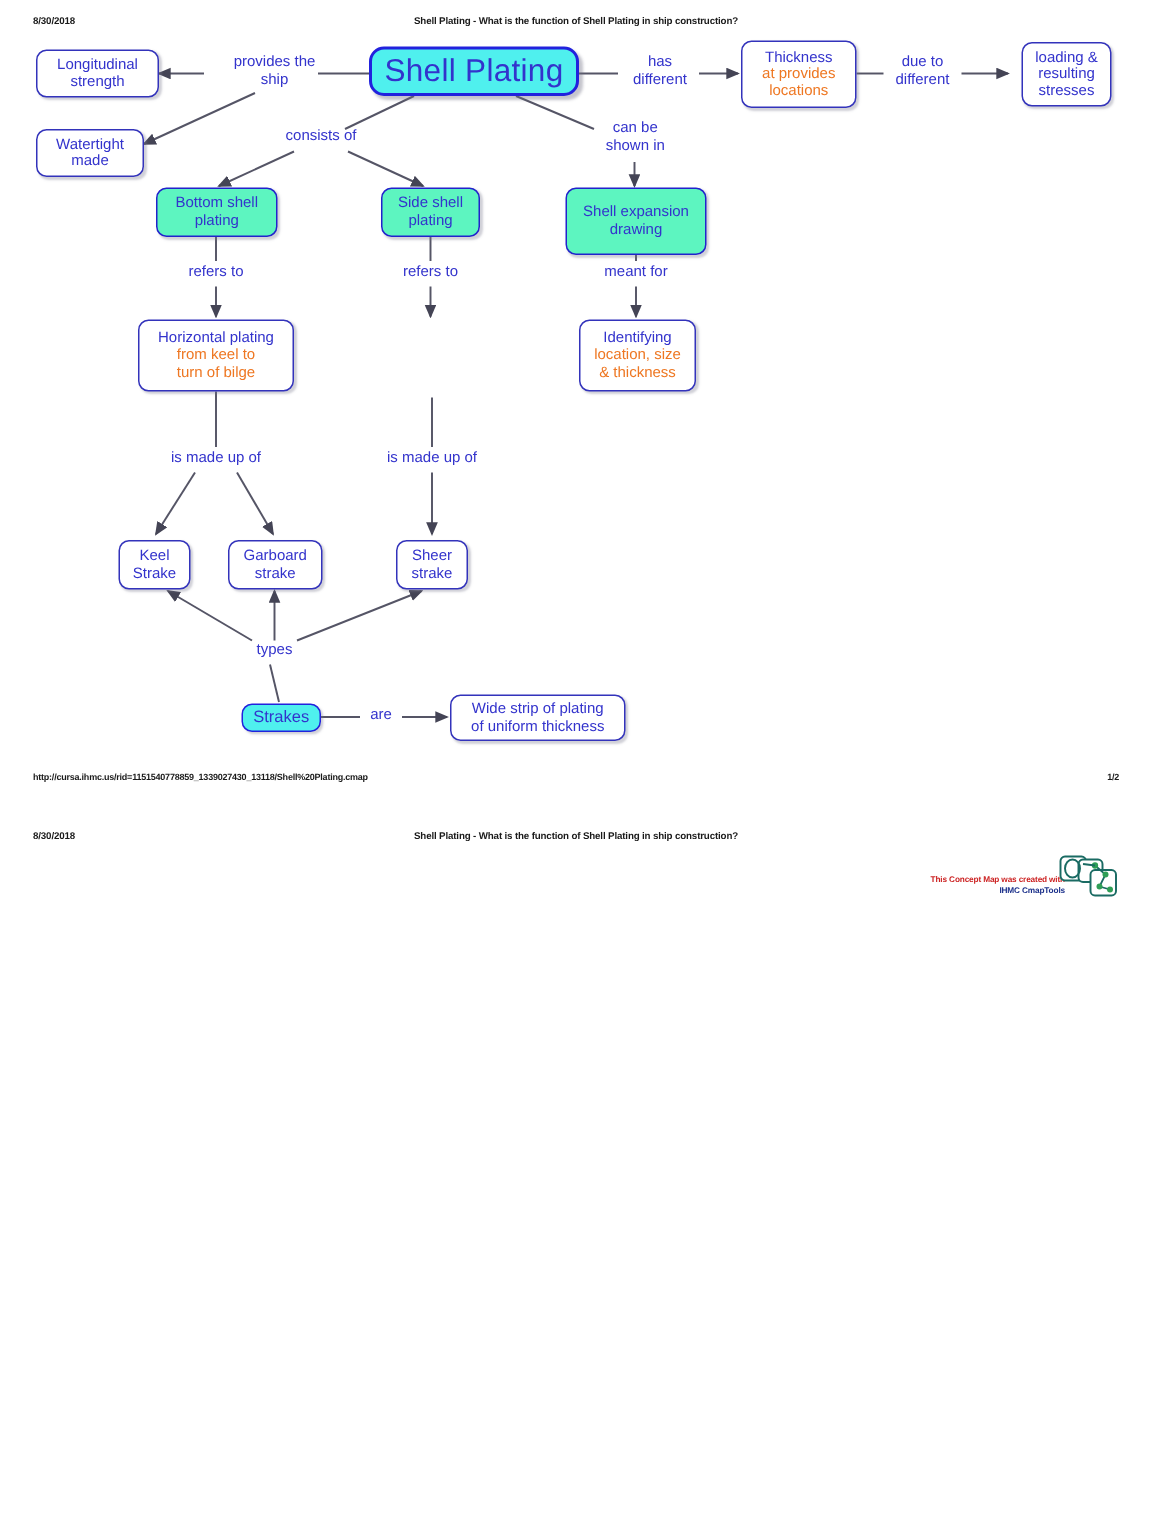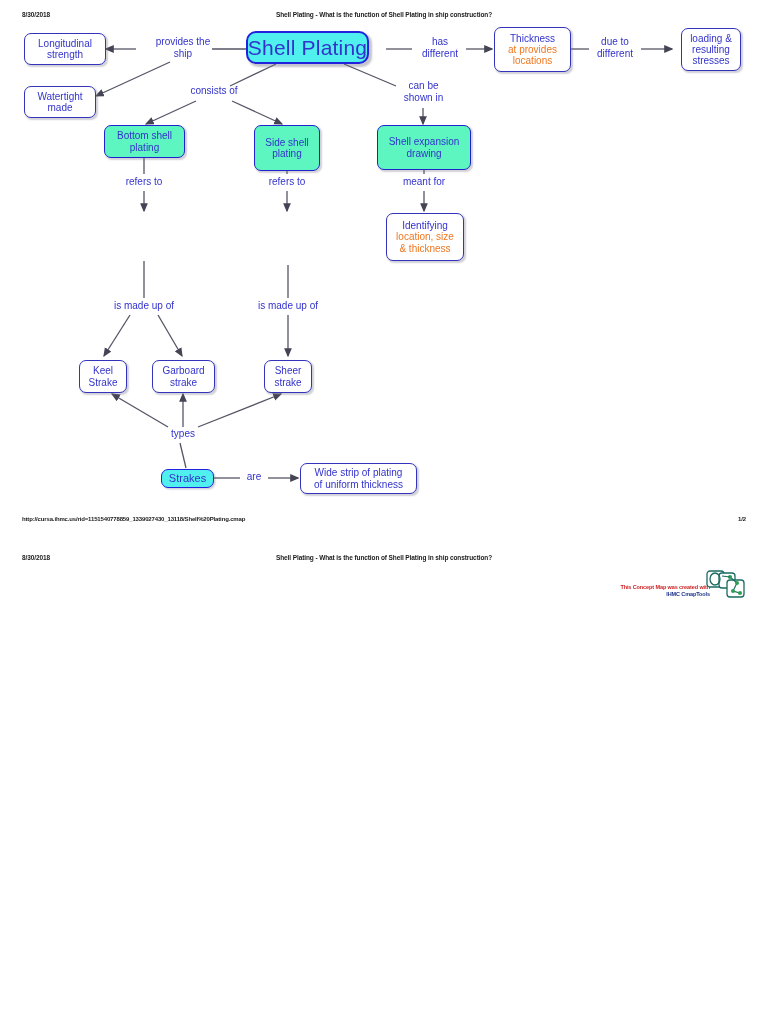--- a/index.html
+++ b/index.html
@@ -208,21 +208,21 @@
 
       <line x1="183" y1="427" x2="183" y2="394" marker-end="url(#ah)"></line>
 
       <line x1="198" y1="427" x2="281" y2="394" marker-end="url(#ah)"></line>
 
       <line x1="214" y1="478" x2="240" y2="478"></line>
       <line x1="268" y1="478" x2="298" y2="478" marker-end="url(#ah)"></line>
     </g>
   </svg>
 
-  <div class="node root" style="left:246px; top:31px; width:123px; height:33px;">
+  <div class="node root" style="left:246px; top:31px; width:140px; height:33px;">
     <span class="ln">Shell Plating</span>
   </div>
 
   <div class="node" style="left:24px; top:33px; width:82px; height:32px;">
     <span class="ln">Longitudinal</span>
     <span class="ln">strength</span>
   </div>
 
   <div class="node" style="left:24px; top:86px; width:72px; height:32px;">
     <span class="ln">Watertight</span>
@@ -239,30 +239,35 @@
     <span class="ln">loading &amp;</span>
     <span class="ln">resulting</span>
     <span class="ln">stresses</span>
   </div>
 
   <div class="node green" style="left:104px; top:125px; width:81px; height:33px;">
     <span class="ln">Bottom shell</span>
     <span class="ln">plating</span>
   </div>
 
-  <div class="node green" style="left:254px; top:125px; width:66px; height:46px;">
+  <div class="node green" style="left:254px; top:125px; width:66px; height:33px;">
     <span class="ln">Side shell</span>
     <span class="ln">plating</span>
   </div>
 
   <div class="node green" style="left:377px; top:125px; width:94px; height:45px;">
     <span class="ln">Shell expansion</span>
     <span class="ln">drawing</span>
   </div>
 
+  <div class="node orange-sub" style="left:92px; top:213px; width:104px; height:48px;">
+    <span class="ln">Horizontal plating</span>
+    <span class="sub">from keel to</span>
+    <span class="sub">turn of bilge</span>
+  </div>
 
 
   <div class="node orange-sub" style="left:386px; top:213px; width:78px; height:48px;">
     <span class="ln">Identifying</span>
     <span class="sub">location, size</span>
     <span class="sub">&amp; thickness</span>
   </div>
 
   <div class="node" style="left:79px; top:360px; width:48px; height:33px;">
     <span class="ln">Keel</span>

